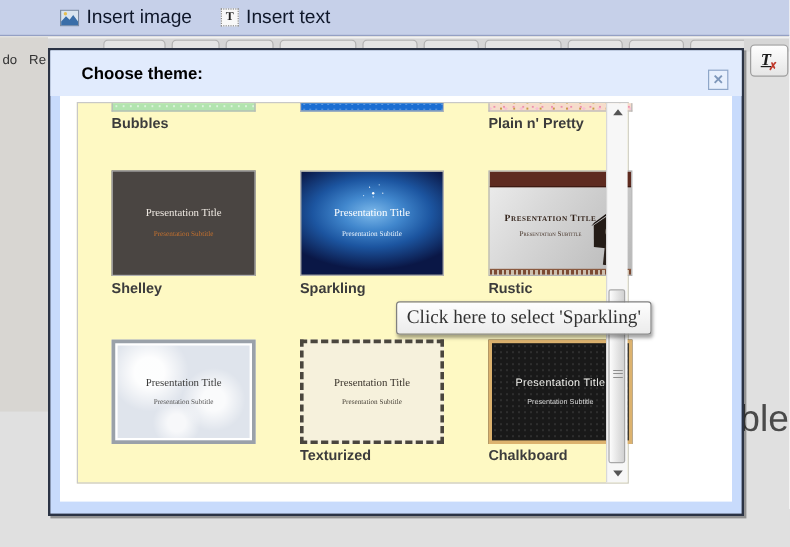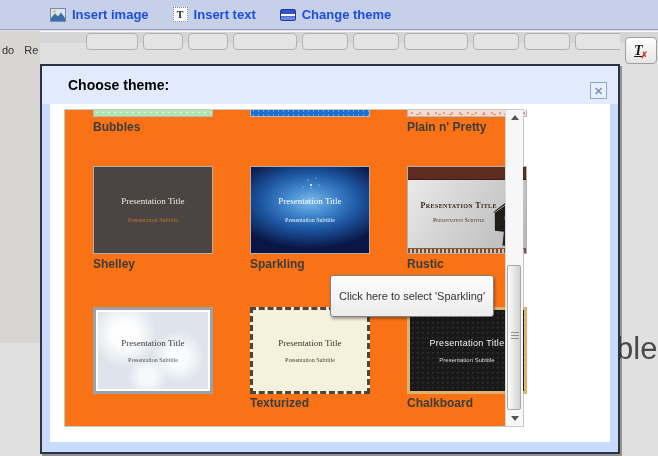--- a/index.html
+++ b/index.html
@@ -3,21 +3,21 @@
 <meta charset="utf-8">
 <style>
   html,body{margin:0;padding:0;}
   body{font-family:"Liberation Sans",sans-serif;}
   #screen{position:relative;width:658px;height:456px;background:#e0e0e0;overflow:hidden;}
 
   
   #toolbar{position:absolute;left:0;top:0;width:658px;height:30px;background:#c6d0e9;
     border-bottom:1px solid #94a0c4;display:flex;align-items:center;padding-left:50px;box-sizing:border-box;gap:24px;z-index:3;}
   .tb-item{display:flex;align-items:center;gap:6px;cursor:pointer;}
-  .tb-label{color:#1d4ed8;font-weight:bold;font-size:13px;}
+  .tb-label{color:#0f172a;font-weight:normal;font-size:16px;}
   .ic-box{display:inline-block;line-height:0;}
   .ic-text{width:13px;height:13px;background:#f8f8f8;border:1px dotted #8a8a8a;
     font-family:"Liberation Serif",serif;font-weight:bold;font-size:10px;color:#222;
     text-align:center;line-height:13px;}
 
   
   #toolbar2{position:absolute;left:0;top:31px;width:658px;height:11px;background:#d6d6d6;border-top:1px solid #f7f7f7;z-index:1;}
   #ghost-row{position:absolute;left:86px;top:33px;width:534px;height:20px;overflow:hidden;display:flex;gap:5px;z-index:1;}
   .ghost-btn{height:17px;border:1px solid #b2b2b2;border-radius:4px;background:#e4e4e4;box-sizing:border-box;flex:none;}
 
@@ -30,27 +30,27 @@
 
   
   .tx-btn{position:absolute;left:625px;top:37px;width:30px;height:25px;border:1px solid #9f9f9f;border-radius:4px;
     background:linear-gradient(#fefefe,#e5e5e5);z-index:2;display:flex;align-items:center;justify-content:center;cursor:pointer;}
   .tx-t{font-family:"Liberation Serif",serif;font-style:italic;font-weight:bold;font-size:14px;color:#1a1a1a;text-decoration:underline;}
   .tx-x{color:#c0392b;font-size:9px;font-weight:bold;margin-left:-2px;margin-top:8px;}
   .bg-text{position:absolute;left:616px;top:331px;font-size:31px;color:#4a4a4a;z-index:2;}
 
   
   #dialog{position:absolute;left:40px;top:40px;width:576px;height:386px;background:#c8dbfc;
-    border:2px solid #2b3344;box-shadow:2px 2px 0 rgba(0,0,0,.35);z-index:10;margin-top:24px;}
+    border:2px solid #2b3344;box-shadow:2px 2px 0 rgba(0,0,0,.35);z-index:10;}
   .dlg-header{position:absolute;left:0;top:0;width:100%;height:38px;background:#e1ebfd;}
   .dlg-title{position:absolute;left:26px;top:0;line-height:38px;font-size:14px;font-weight:bold;color:#000;}
   .dlg-close{position:absolute;right:11px;top:16px;width:17px;height:17px;background:#e8f0fd;border:1px solid #8ea6c8;
     color:#7e97ba;font-size:11px;font-weight:bold;text-align:center;line-height:16px;cursor:pointer;box-sizing:border-box;}
   .dlg-body{position:absolute;left:8px;top:38px;width:560px;height:338px;background:#ffffff;}
-  .grid-box{position:absolute;left:14px;top:5px;width:460px;height:318px;border:1px solid #c8c8c8;background:#f97316;box-sizing:border-box;}
+  .grid-box{position:absolute;left:14px;top:5px;width:460px;height:318px;border:1px solid #c8c8c8;background:#fef9c3;box-sizing:border-box;}
 
   
   .sbar{position:absolute;right:0;top:0;bottom:0;width:18px;background:#f7f7f7;border-left:1px solid #d8d8d8;box-sizing:border-box;}
   .sb-up,.sb-down{position:absolute;left:0;width:100%;height:15px;display:flex;align-items:center;justify-content:center;cursor:pointer;}
   .sb-up{top:0;}
   .sb-down{bottom:0;}
   .tri-up{width:0;height:0;border-left:4px solid transparent;border-right:4px solid transparent;border-bottom:5px solid #555;}
   .tri-down{width:0;height:0;border-left:4px solid transparent;border-right:4px solid transparent;border-top:5px solid #555;}
   .sb-thumb{position:absolute;left:1px;top:155px;width:14px;height:145px;border:1px solid #a8a8a8;border-radius:2px;
     background:linear-gradient(90deg,#fdfdfd,#e2e2e2 60%,#d2d2d2);box-sizing:border-box;cursor:pointer;}
@@ -99,23 +99,23 @@
   .texturized{height:87px;background:#f6f1dc;border:3px dashed #4a463e;}
   .texturized .s-title{color:#39332b;}
   .texturized .s-sub{color:#4a443a;}
 
   .chalkboard{height:87px;background-color:#191919;border:3px solid #dcb26e;
     background-image:radial-gradient(rgba(255,255,255,.09) 1px,transparent 1px);background-size:5px 5px;}
   .chalkboard .s-title{font-family:"Liberation Sans",sans-serif;color:#f2f2ee;letter-spacing:.3px;}
   .chalkboard .s-sub{font-family:"Liberation Sans",sans-serif;color:#ddd;}
 
   
-  .tooltip{position:absolute;left:288px;top:209px;z-index:30;padding:14px 8px;font-size:11px;color:#333;
+  .tooltip{position:absolute;left:288px;top:209px;z-index:30;padding:4px 8px;font-size:16px;color:#333;
     background:linear-gradient(#fefefe,#ebebeb);border:1px solid #808080;border-radius:3px;
-    box-shadow:1px 2px 3px rgba(0,0,0,.35);white-space:nowrap;}
+    box-shadow:1px 2px 3px rgba(0,0,0,.35);white-space:nowrap;font-family:Liberation Serif, serif;}
 </style>
 </head>
 <body>
 
 <div id="screen">
 
   <div id="toolbar">
     <div class="tb-item">
       <span class="ic-box">
         <svg width="16" height="14" viewBox="0 0 16 14">
@@ -123,30 +123,20 @@
             <path d="M1 10 L5 5.5 L8 8.5 L11 4.5 L15 10 L15 13 L1 13 Z" fill="#3a6ea8"></path>
             <circle cx="4.5" cy="3.5" r="1.4" fill="#e8c050"></circle>
           </svg>
       </span>
       <span class="tb-label">Insert image</span>
     </div>
     <div class="tb-item">
       <span class="ic-text">T</span>
       <span class="tb-label">Insert text</span>
     </div>
-    <div class="tb-item">
-      <span class="ic-box">
-        <svg width="16" height="12" viewBox="0 0 16 12">
-            <rect x="0.5" y="0.5" width="15" height="11" rx="1.5" fill="#3352c8" stroke="#243a9a"></rect>
-            <rect x="1" y="5" width="14" height="2" fill="#ffffff"></rect>
-            <rect x="1" y="7.5" width="14" height="3.5" fill="#6e86dc"></rect>
-          </svg>
-      </span>
-      <span class="tb-label">Change theme</span>
-    </div>
   </div>
 
   <div id="toolbar2"></div>
   <div id="ghost-row">
     <div class="ghost-btn" style="width:52px"></div>
     <div class="ghost-btn" style="width:40px"></div>
     <div class="ghost-btn" style="width:40px"></div>
     <div class="ghost-btn" style="width:64px"></div>
     <div class="ghost-btn" style="width:46px"></div>
     <div class="ghost-btn" style="width:46px"></div>

